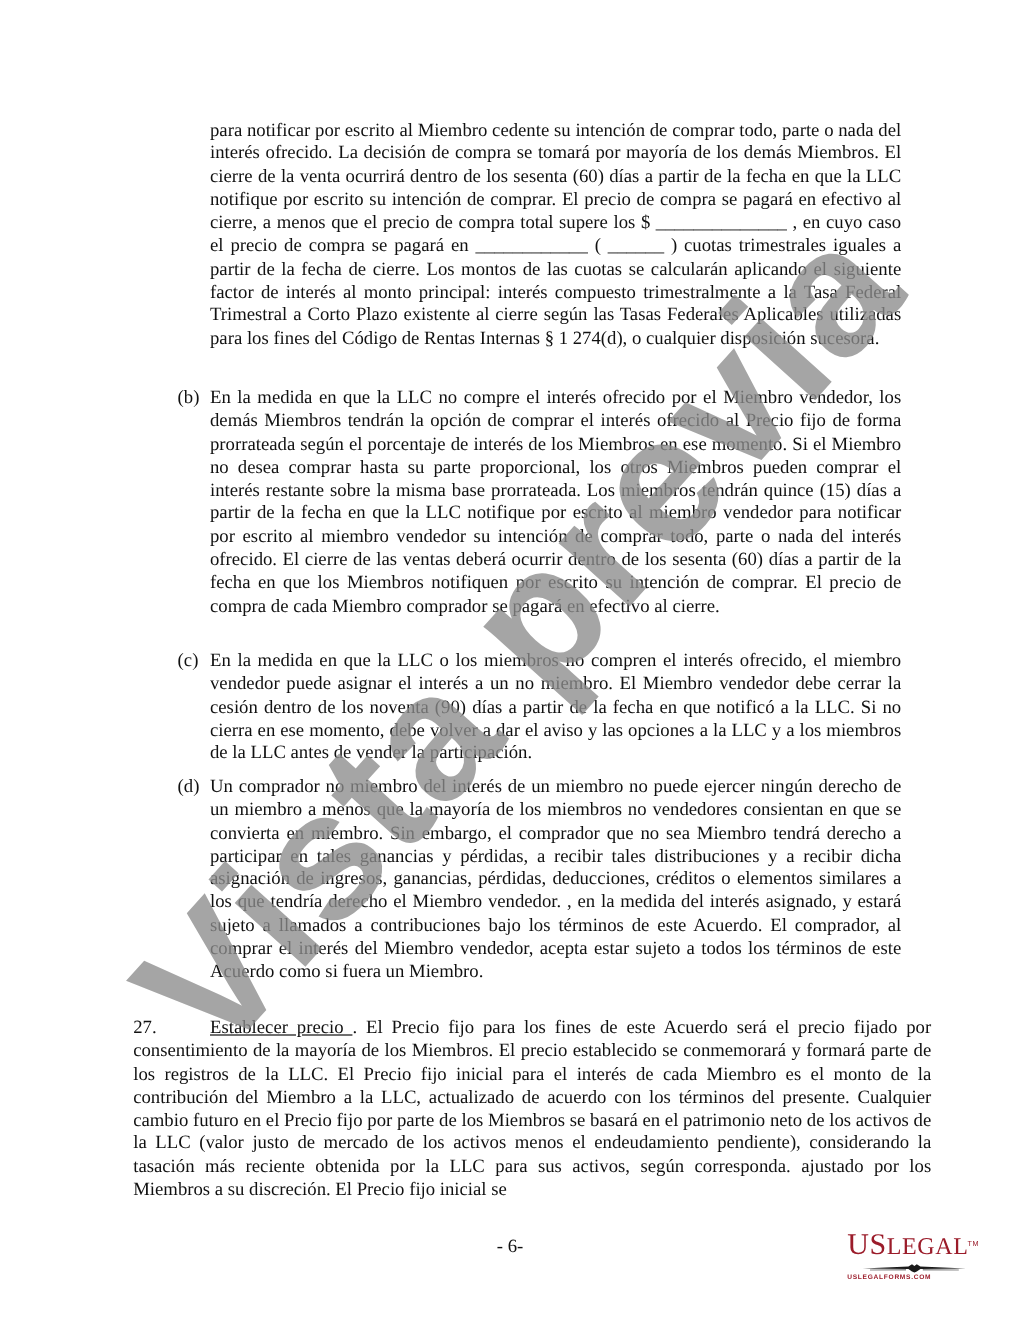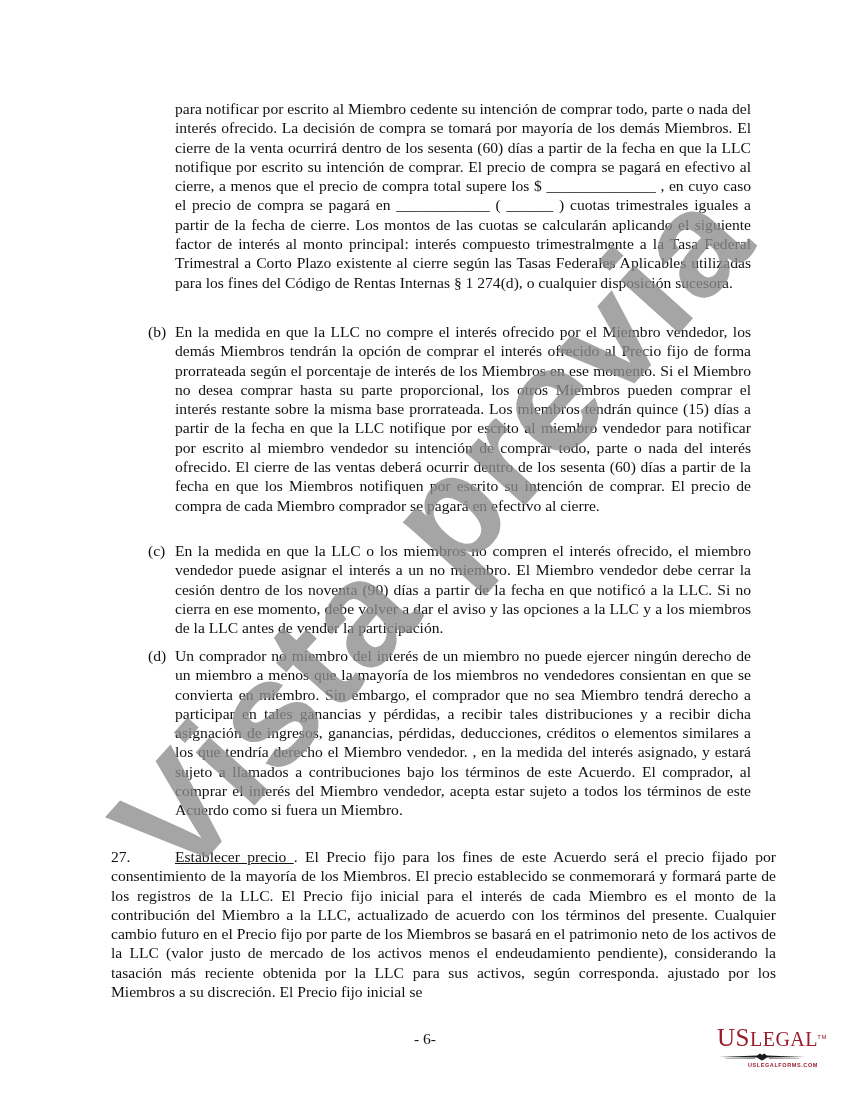--- a/index.html
+++ b/index.html
@@ -93,21 +93,21 @@
       pointer-events: none;
       white-space: nowrap;
       line-height: 1;
     }
     .logo {
       position: absolute;
       left: 706px;
       top: 1025px;
       width: 112px;
       height: 44px;
-      text-align: right;
+      text-align: left;
     }
     .logo .brand {
       font-family: "Liberation Serif", "DejaVu Serif", serif;
       color: #9b1c2a;
       font-size: 25px;
       line-height: 25px;
       letter-spacing: 0.5px;
       position: relative;
       display: inline-block;
     }

